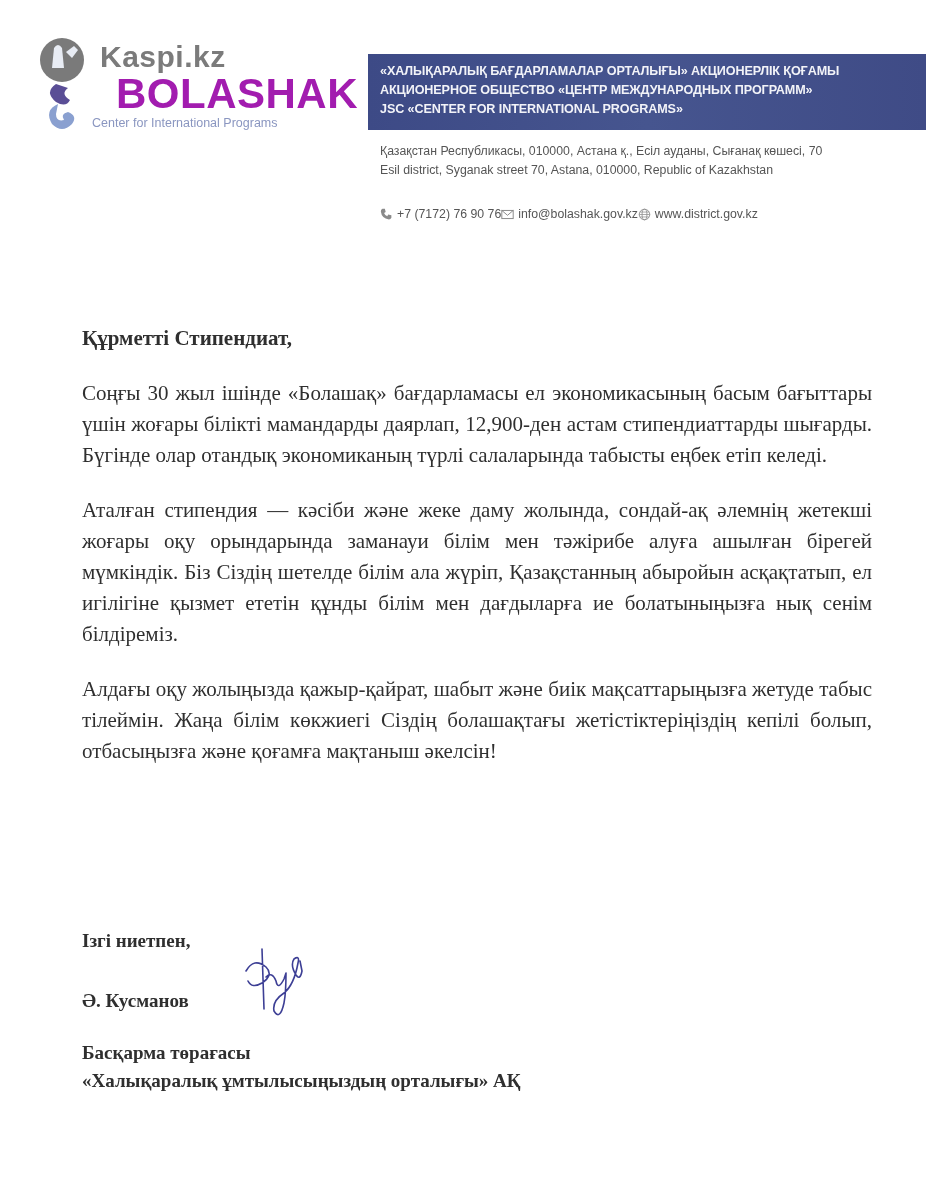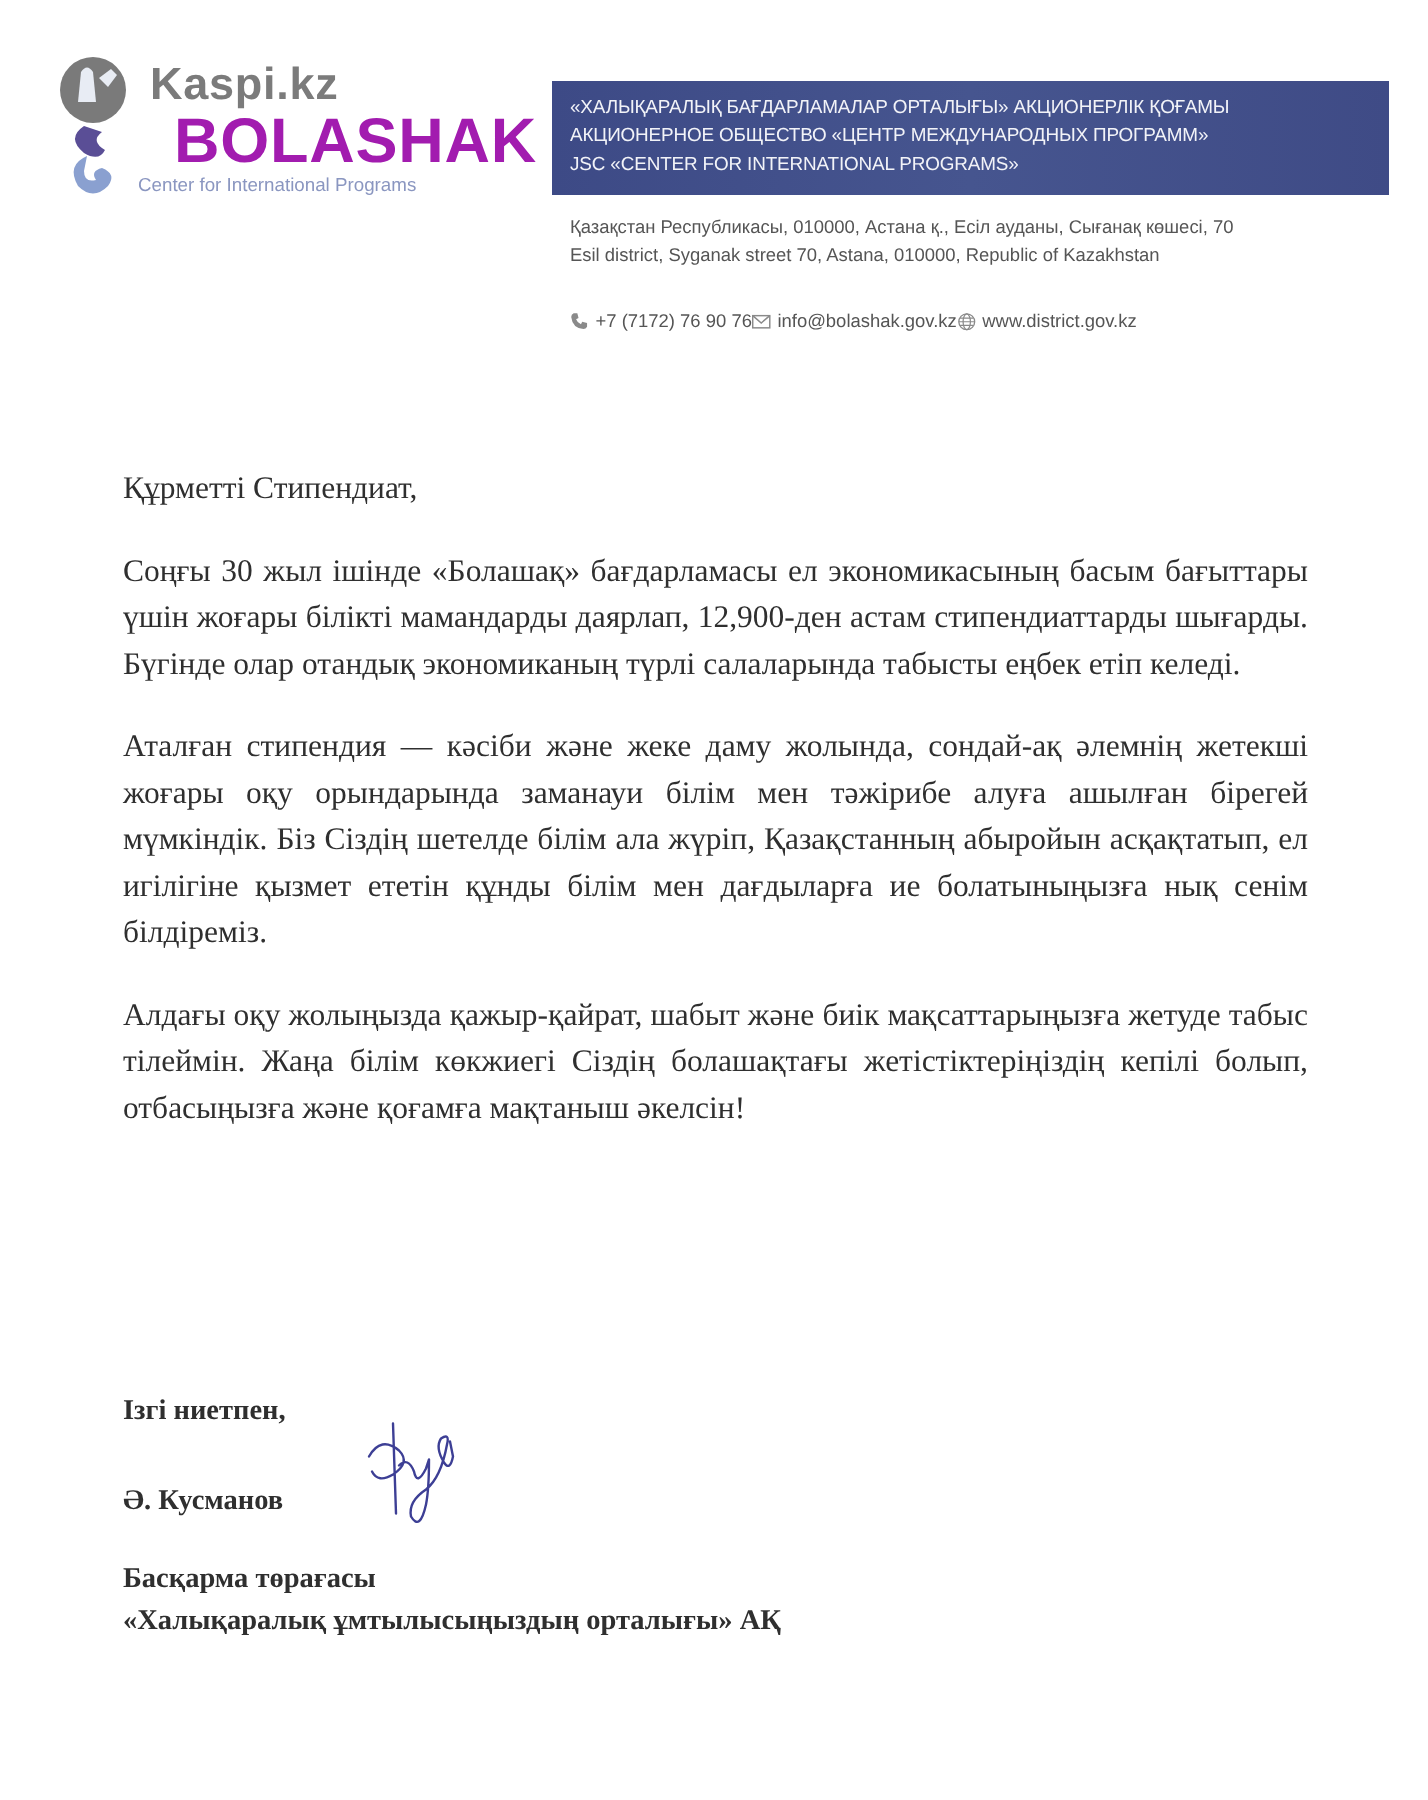--- a/index.html
+++ b/index.html
@@ -17,39 +17,39 @@
       position: absolute; left: 52px; top: 34px; font-family: "Liberation Sans", sans-serif;
       font-weight: bold; font-size: 42px; color: #a21caf; letter-spacing: 0.5px; margin-left: 28px;
     }
     .bolashak-sub {
       position: absolute; left: 56px; top: 80px; font-family: "Liberation Sans", sans-serif;
       font-size: 12.5px; color: #8a96c0;
     }
     .banner {
       position: absolute; left: 368px; top: 54px; width: 558px; height: 76px;
       background: linear-gradient(90deg, #3d4a86 0%, #46558f 50%, #3f4b86 100%);
-      color: #f2f3f8; font-family: "Liberation Sans", sans-serif; font-weight: normal;
+      color: #f2f3f8; font-family: "Liberation Sans", sans-serif; font-weight: bold;
       font-size: 12.6px; line-height: 19px; padding: 8px 0 0 12px; box-sizing: border-box;
       letter-spacing: -0.1px;
     }
     .address {
       position: absolute; left: 380px; top: 142px; font-family: "Liberation Sans", sans-serif;
       font-size: 12.3px; color: #555; line-height: 18.5px;
     }
     .contacts {
       position: absolute; left: 380px; top: 207px; font-family: "Liberation Sans", sans-serif;
       font-size: 12.3px; color: #555; display: flex; align-items: center;
     }
     .contact { display: flex; align-items: center; gap: 4px; }
     .contact svg { width: 13px; height: 13px; }
     .letter {
       position: absolute; left: 82px; top: 306px; width: 790px; font-size: 21px; line-height: 31px;
       color: #2f2f2f;
     }
-    .greeting { font-weight: normal; margin: 4px 0 24px 0; }
+    .greeting { font-weight: bold; margin: 17px 0 24px 0; }
     .para { margin: 0 0 24px 0; text-align: justify; text-align-last: left; }
     .closing {
       position: absolute; left: 82px; top: 930px; font-size: 19px; font-weight: bold; color: #2f2f2f;
     }
     .closing-line { position: absolute; left: 0; white-space: nowrap; }
     .signature { position: absolute; left: 236px; top: 943px; width: 90px; height: 90px; }
   </style>
 </head>
 <body>
 

